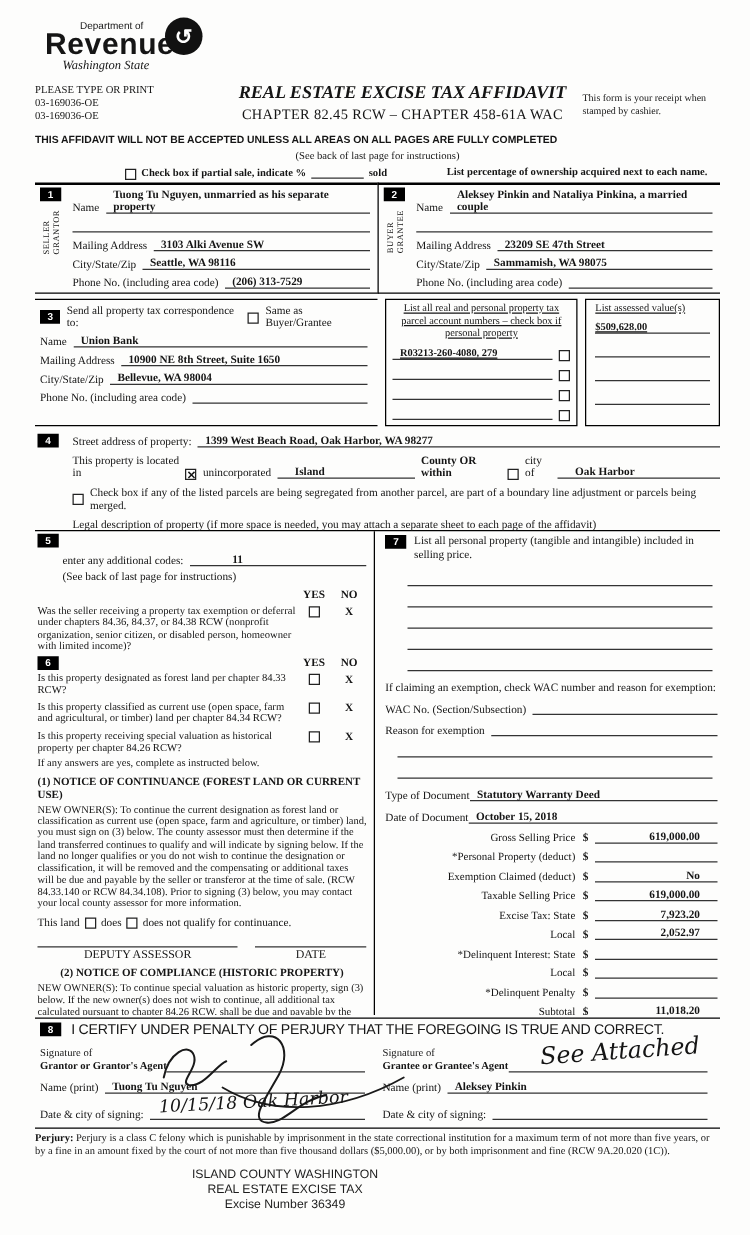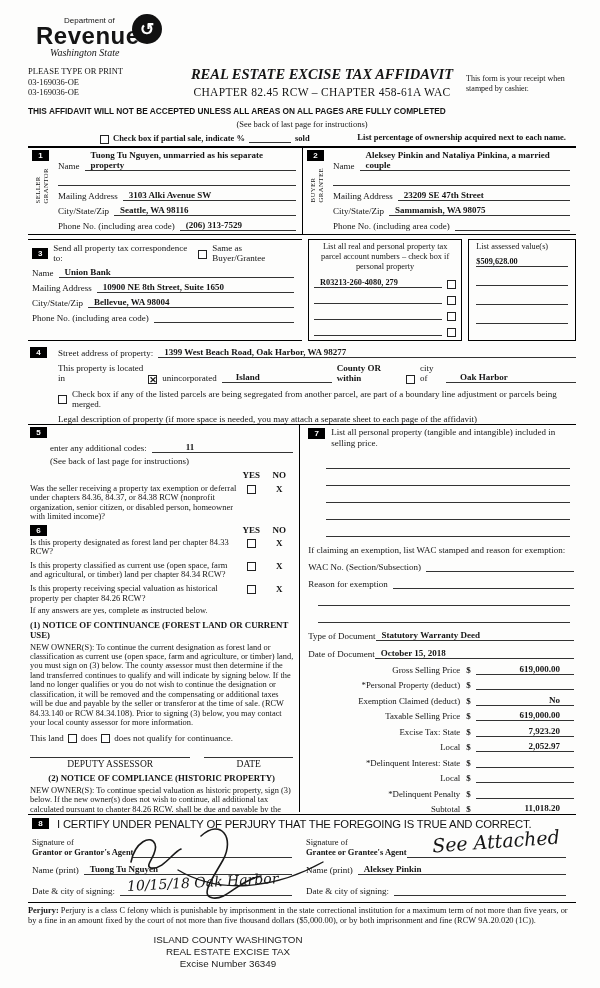--- a/index.html
+++ b/index.html
@@ -42,21 +42,21 @@
   .frow .lbl { white-space:nowrap; padding-right:5px; }
   .fill { flex:1; border-bottom:1px solid #333; min-height:11px; }
   .val { font-weight:bold; padding-left:6px; }
   .blankline { border-bottom:1px solid #333; height:11px; margin-top:4px; }
 
   
   .row3 { display:flex; margin-top:4px; }
   .box3 { width:50%; border-top:1.5px solid #000; border-bottom:1.5px solid #000; position:relative;
           padding:3px 8px 4px 4px; }
   .box3 .hdr { display:flex; align-items:center; gap:5px; }
-  .parcelwrap { width:50%; display:flex; gap:6px; padding-left:6px; }
+  .parcelwrap { width:50%; display:flex; gap:6px; padding-left:6px;text-decoration:underline; }
   .parcelbox { flex:1.55; border:1.2px solid #000; padding:2px 5px 4px 5px; font-size:8.3px; }
   .parcelbox .ph { text-align:center; line-height:1.2; }
   .prow { display:flex; align-items:flex-end; gap:5px; margin-top:6px; }
   .prow .fill { min-height:10px; }
   .assessbox { flex:1; border:1.2px solid #000; padding:2px 7px 4px 7px; font-size:8.3px; }
   .cb { width:9px; height:9px; border:1px solid #222; display:inline-block; flex:none; position:relative; top:1px; background:#fff; }
   .cb.checked::after { content:"✕"; position:absolute; left:0; top:-1px; font-size:9px; font-weight:bold; }
 
   
   .sec4 { margin-top:6px; position:relative; padding-left:30px; }
@@ -361,21 +361,21 @@
         <div class="sec7intro">
           <span class="badge" style="flex:none;margin-top:1px">7</span>
           <span style="line-height:1.2">List all personal property (tangible and intangible) included in selling price.</span>
         </div>
         <div class="blankline" style="margin:10px 4px 0 18px"></div>
         <div class="blankline" style="margin:6px 4px 0 18px"></div>
         <div class="blankline" style="margin:6px 4px 0 18px"></div>
         <div class="blankline" style="margin:6px 4px 0 18px"></div>
         <div class="blankline" style="margin:6px 4px 0 18px"></div>
 
-        <div style="margin-top:8px">If claiming an exemption, list WAC stamped and reason for exemption:</div>
+        <div style="margin-top:8px">If claiming an exemption, check WAC number and reason for exemption:</div>
         <div class="frow" style="margin-top:6px">
           <span class="lbl">WAC No. (Section/Subsection)</span>
           <span class="fill"></span>
         </div>
         <div class="frow" style="margin-top:6px">
           <span class="lbl">Reason for exemption</span>
           <span class="fill"></span>
         </div>
         <div class="blankline" style="margin:6px 4px 0 10px"></div>
         <div class="blankline" style="margin:6px 4px 0 10px"></div>

